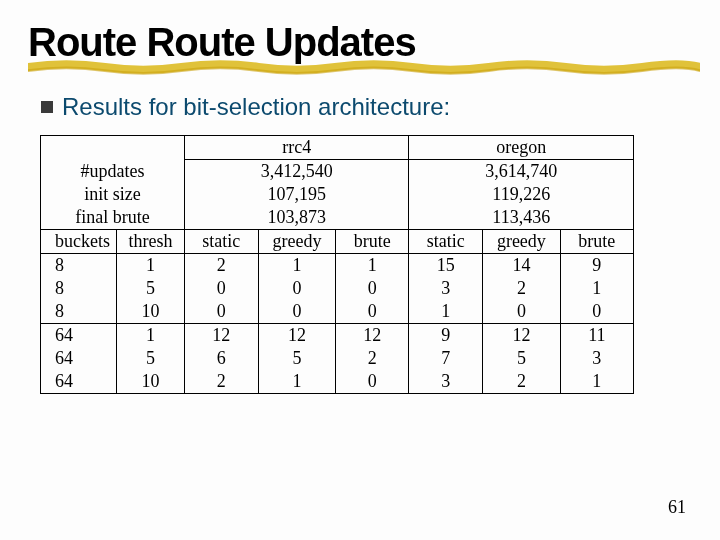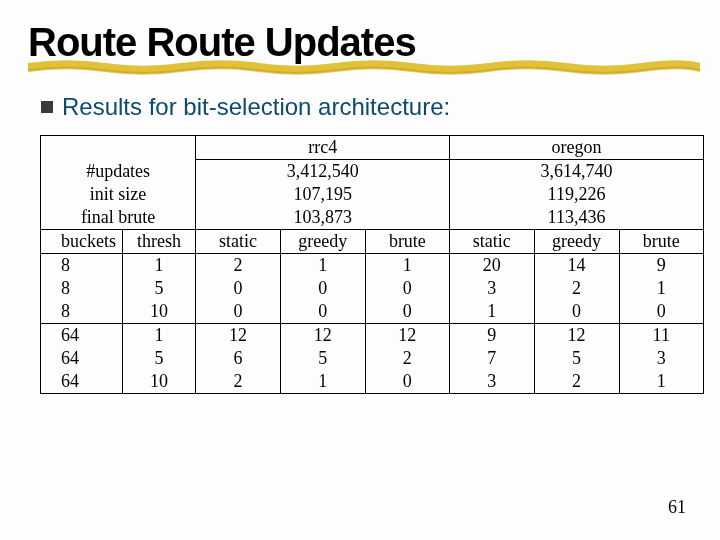--- a/index.html
+++ b/index.html
@@ -46,35 +46,35 @@
     width: 14px; height: 14px;
     display: inline-block;
   }
   .bullet-text {
     font-family: Verdana, Geneva, sans-serif;
     font-size: 24px;
     color: #0c4a6e;
   }
   table.data {
     border-collapse: collapse;
-    width: 664px;
+    width: 594px;
     margin-left: 12px;
     font-family: "Times New Roman", Times, serif;
     font-size: 18px;
     color: #000;
   }
   table.data td, table.data th {
     border: 1px solid #000;
     padding: 1px 6px 1px 6px;
     font-weight: normal;
     text-align: center;
     height: 22px;
     vertical-align: middle;
   }
-  table.data .left { text-align: left; padding-left: 20px; }
+  table.data .left { text-align: left; padding-left: 14px; }
   table.data .noborder-top { border-top: none; }
   table.data .noborder-bottom { border-bottom: none; }
   .page-num {
     position: absolute;
     right: 34px;
     bottom: 22px;
     font-family: "Times New Roman", Times, serif;
     font-size: 18px;
     color: #000;
   }
@@ -134,21 +134,21 @@
       <td style="width:86px">static</td>
       <td style="width:86px">greedy</td>
       <td style="width:86px">brute</td>
     </tr>
     <tr>
       <td class="left noborder-bottom">8</td>
       <td class="noborder-bottom">1</td>
       <td class="noborder-bottom">2</td>
       <td class="noborder-bottom">1</td>
       <td class="noborder-bottom">1</td>
-      <td class="noborder-bottom">20</td>
+      <td class="noborder-bottom">15</td>
       <td class="noborder-bottom">14</td>
       <td class="noborder-bottom">9</td>
     </tr>
     <tr>
       <td class="left noborder-top noborder-bottom">8</td>
       <td class="noborder-top noborder-bottom">5</td>
       <td class="noborder-top noborder-bottom">0</td>
       <td class="noborder-top noborder-bottom">0</td>
       <td class="noborder-top noborder-bottom">0</td>
       <td class="noborder-top noborder-bottom">3</td>

